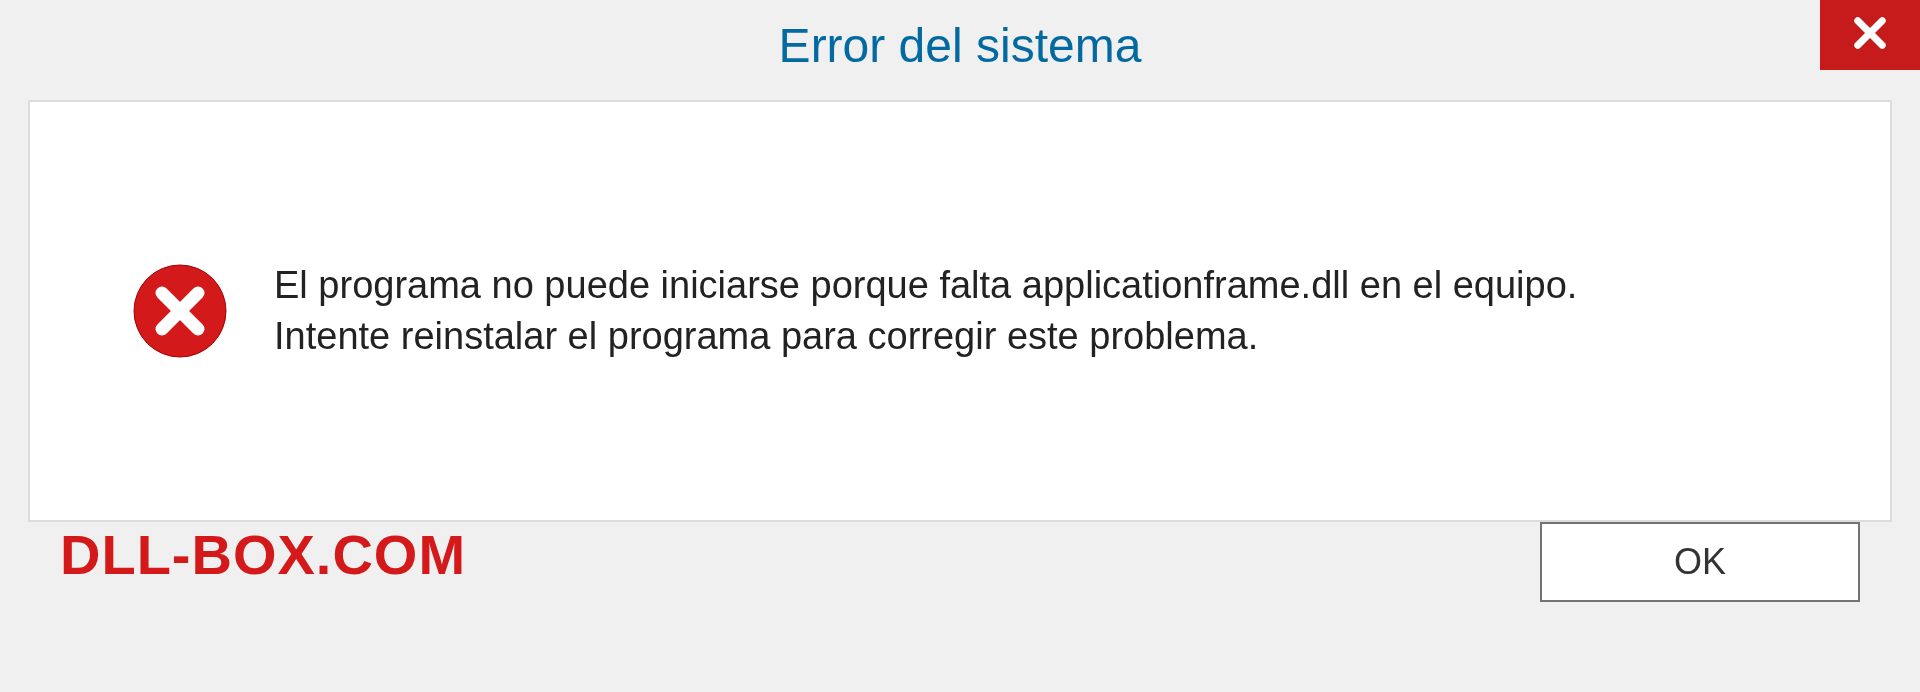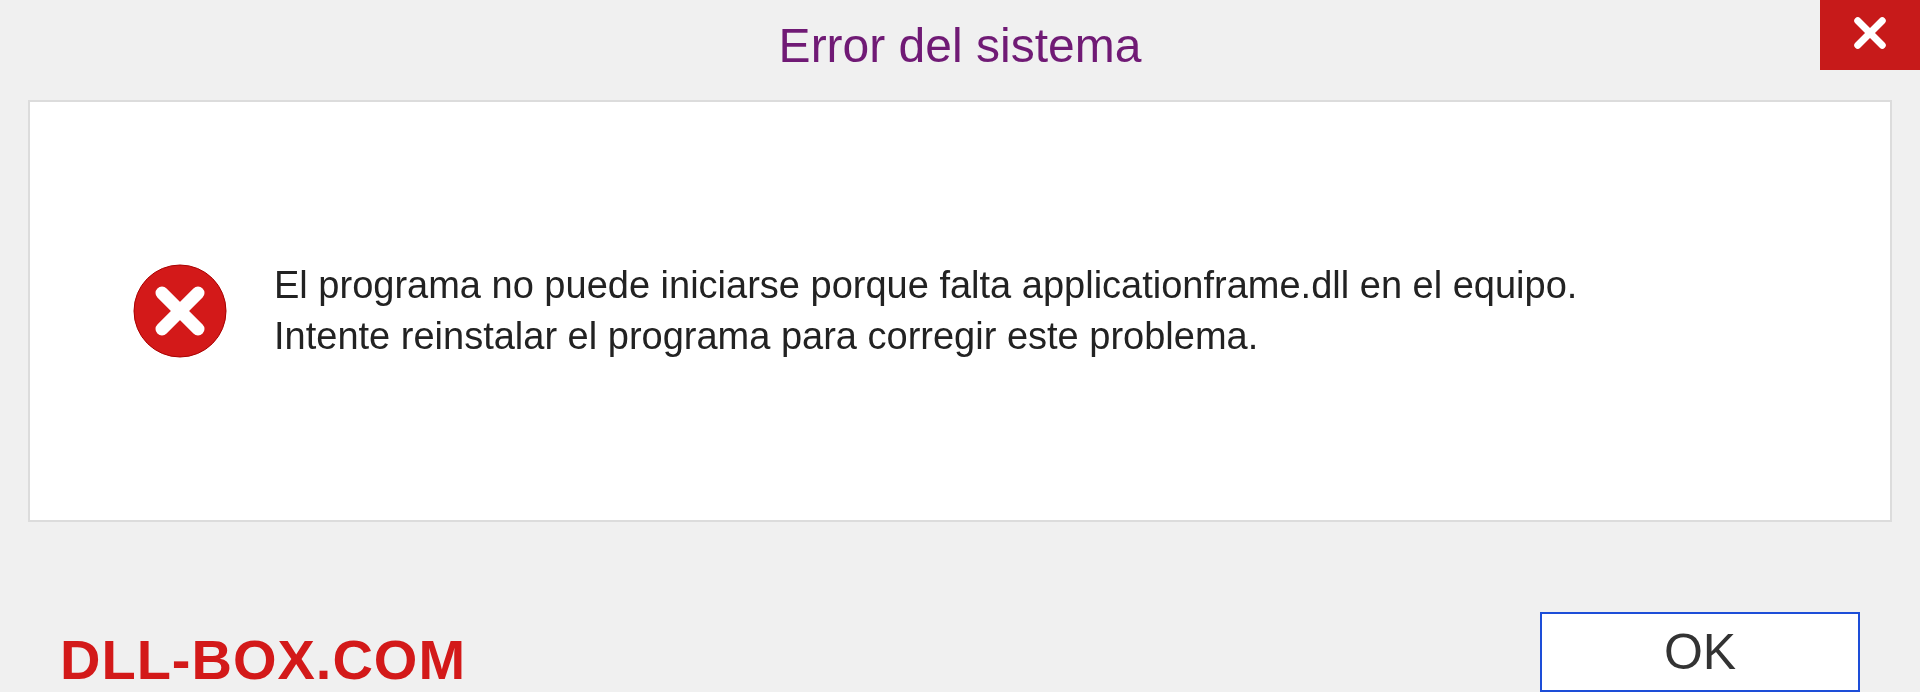--- a/index.html
+++ b/index.html
@@ -28,21 +28,21 @@
     .titlebar {
       height: 90px;
       display: flex;
       align-items: center;
       justify-content: center;
       position: relative;
       background: #f0f0f0;
     }
     .title-text {
       font-size: 48px;
-      color: #701a75;
+      color: #0369a1;
       font-weight: 400;
     }
     .close-btn {
       position: absolute;
       top: 0;
       right: 0;
       width: 100px;
       height: 70px;
       background: #c71a1a;
       display: flex;
@@ -72,37 +72,37 @@
     .error-message {
       font-size: 38px;
       line-height: 1.35;
       color: #222;
       font-weight: 400;
       max-width: 1400px;
     }
     .footer {
       height: 170px;
       display: flex;
-      align-items: flex-end;
+      align-items: flex-start;
       justify-content: space-between;
       padding: 0 60px 0 60px;
       border-radius: 21px;
     }
     .watermark {
       font-size: 56px;
       font-weight: 800;
       color: #d31919;
       letter-spacing: 1px;
     }
     .ok-btn {
       width: 320px;
       height: 80px;
       background: #ffffff;
-      border: 2px solid #1d4ed8;
-      font-size: 50px;
+      border: 2px solid #737373;
+      font-size: 36px;
       color: #333;
       display: flex;
       align-items: center;
       justify-content: center;
       cursor: pointer;
       font-family: inherit;
     }
   </style>
 </head>
 <body>

